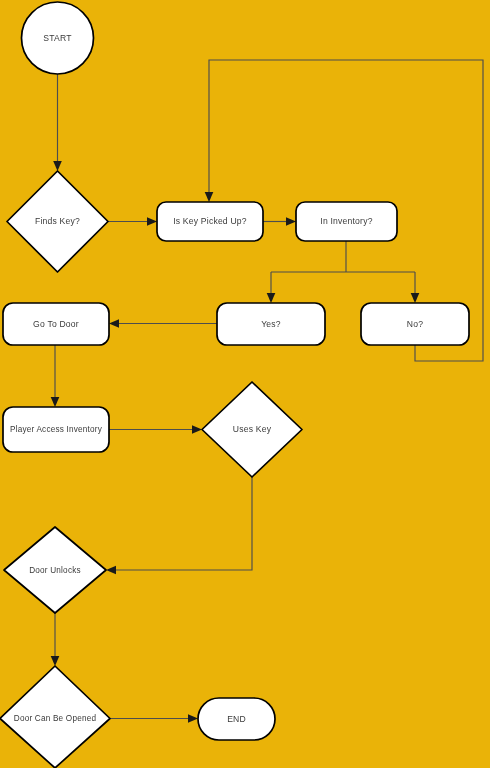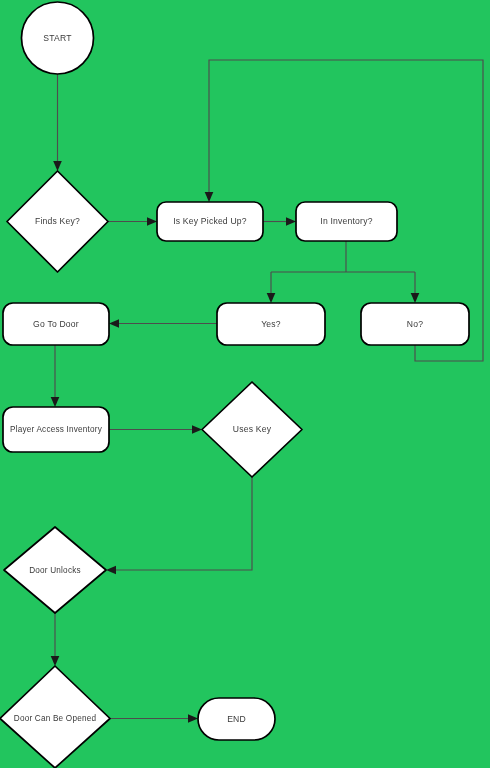--- a/index.html
+++ b/index.html
@@ -10,21 +10,21 @@
   body {
     width: 490px;
     height: 768px;
     overflow: hidden;
     font-family: "Liberation Sans", sans-serif;
   }
   #diagram-canvas {
     position: relative;
     width: 490px;
     height: 768px;
-    background: #22c55e;
+    background: #eab308;
   }
   svg#flow-svg {
     position: absolute;
     top: 0;
     left: 0;
     width: 490px;
     height: 768px;
     display: block;
   }
   .node-shape {

